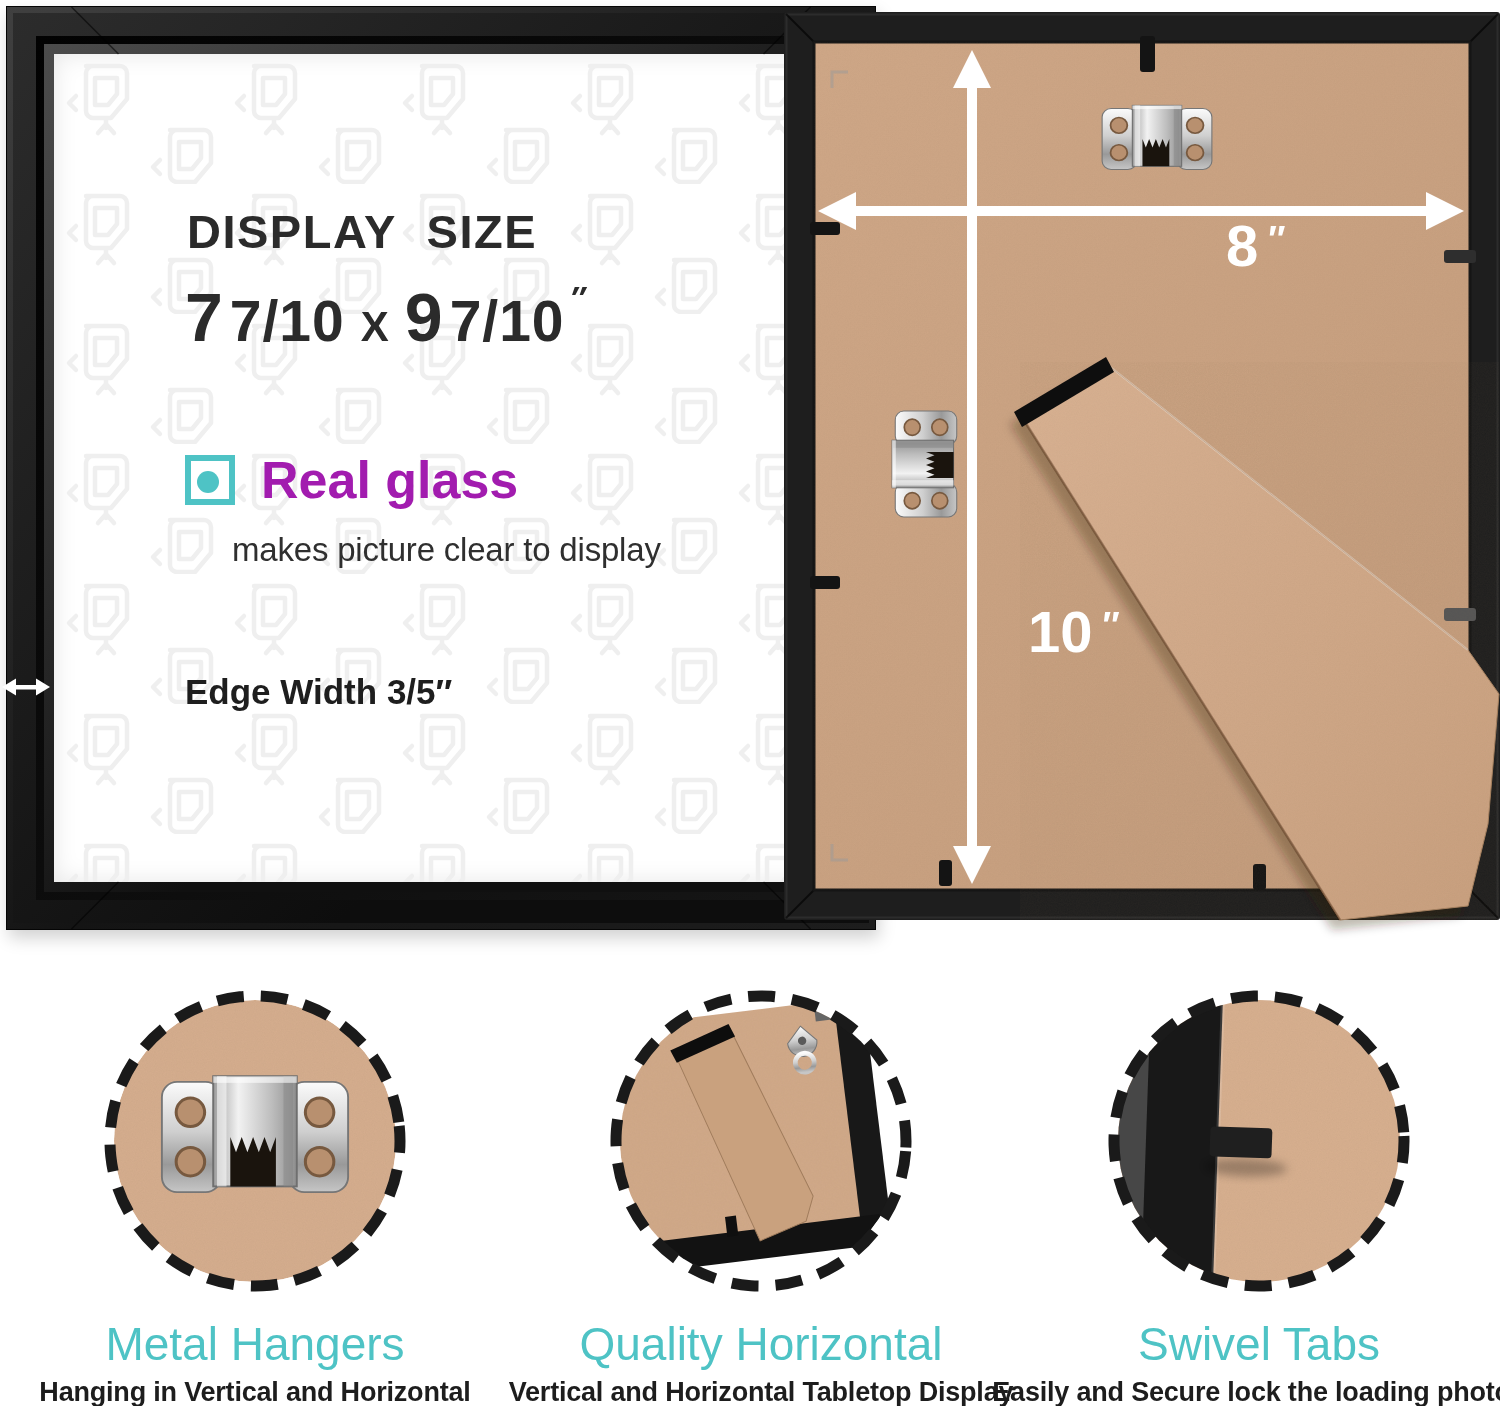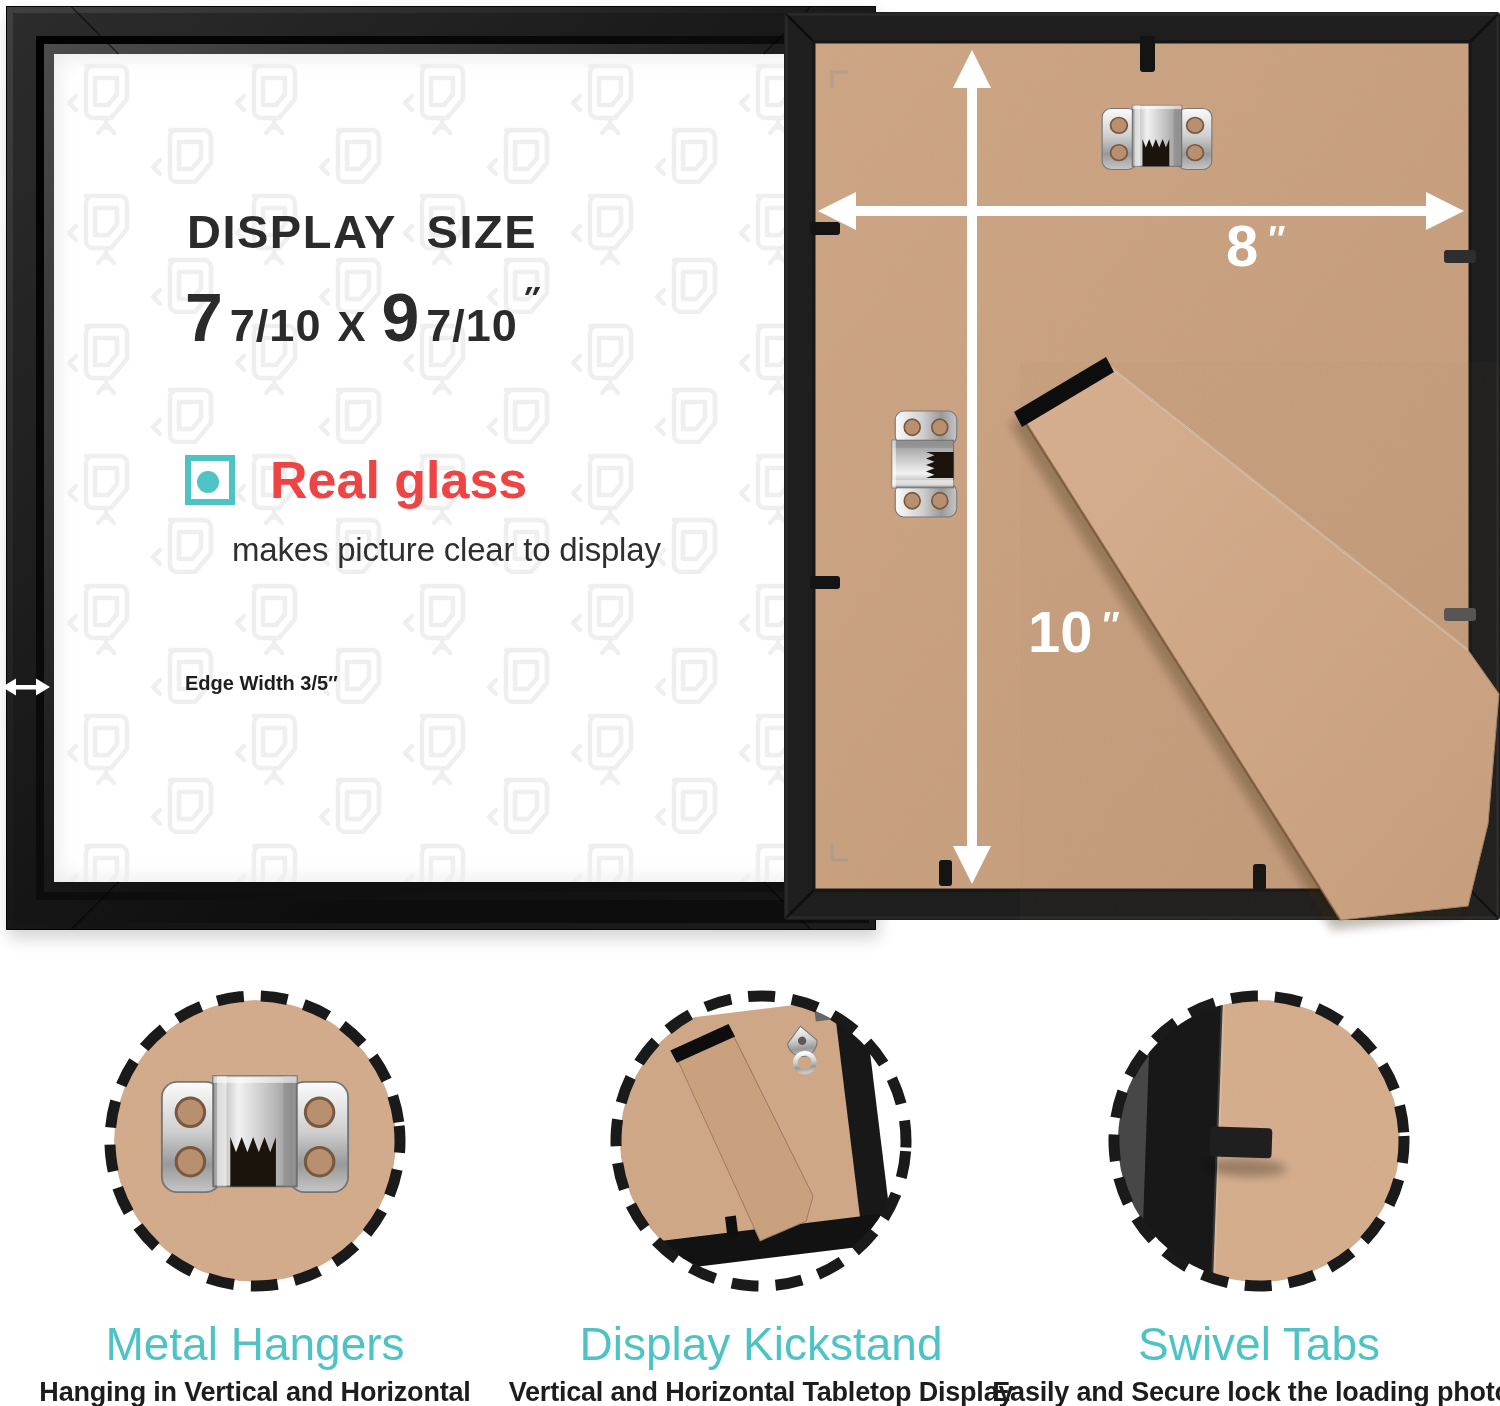--- a/index.html
+++ b/index.html
@@ -16,30 +16,30 @@
   .m3{inset:30px;background:linear-gradient(135deg,#020202,#161616);}
   .m4{inset:38px;background:linear-gradient(135deg,#4c4c4c,#101010 60%);}
   .front-interior{position:absolute;inset:48px;background:#ffffff;box-shadow:inset 0 0 24px rgba(0,0,0,.10);}
   .front-interior .wm{position:absolute;inset:0;width:100%;height:100%;}
   .miters{position:absolute;inset:0;width:100%;height:100%;pointer-events:none;}
 
   .fp-display-size{position:absolute;left:133px;top:150px;font-size:47px;font-weight:800;
                    letter-spacing:1.5px;word-spacing:16px;color:var(--text-dark,#2b2b2b);}
   .fp-dims{position:absolute;left:131px;top:224px;display:flex;align-items:baseline;font-weight:800;color:var(--text-dark,#2b2b2b);}
   .fp-dims .big{font-size:68px;}
-  .fp-dims .frac{font-size:45px;margin-left:7px;letter-spacing:1px;}
+  .fp-dims .frac{font-size:57px;margin-left:7px;letter-spacing:1px;}
   .fp-dims .xsep{font-size:42px;margin:0 16px;}
   .fp-dims .unit{font-size:32px;align-self:flex-start;margin-left:5px;margin-top:2px;transform:skewX(-12deg);}
   .fp-feature-line{position:absolute;left:131px;top:396px;display:flex;align-items:center;}
   .fp-checkbox{width:38px;height:38px;border:6px solid var(--accent,#4EC3C5);background:#fff;
                display:flex;align-items:center;justify-content:center;}
   .fp-checkbox .dot{width:22px;height:22px;border-radius:50%;background:var(--accent,#4EC3C5);margin-right:4px;margin-top:4px;}
-  .fp-feature-title{font-size:52px;font-weight:800;margin-left:35px;color:#ef4444;}
+  .fp-feature-title{font-size:52px;font-weight:800;margin-left:26px;color:#a21caf;}
   .fp-tagline{position:absolute;left:131px;top:477px;font-size:33px;letter-spacing:-0.2px;color:#2f2f2f;margin-left:47px;}
-  .fp-edge{position:absolute;left:131px;top:618px;font-size:20px;font-weight:800;color:#1e1e1e;}
+  .fp-edge{position:absolute;left:131px;top:618px;font-size:35px;font-weight:800;color:#1e1e1e;}
   .edge-arrow{position:absolute;left:-6px;top:663px;}
 
   
   .back-frame{position:absolute;left:784px;top:12px;width:716px;height:930px;}
 
   
   .feature{position:absolute;top:976px;width:330px;text-align:center;}
   .feature .f-title{display:inline-block;white-space:nowrap;margin:10px 0 0 50%;transform:translateX(-50%);
                     font-size:46px;font-weight:400;color:var(--accent,#4EC3C5);line-height:1.05;}
   .feature .f-desc{display:inline-block;white-space:nowrap;margin:9px 0 0 50%;transform:translateX(-50%);
@@ -255,21 +255,21 @@
           <rect x="16" y="252" width="268" height="30" fill="#121212"></rect>
           <rect x="120" y="236" width="11" height="20" fill="#0f0f0f"></rect>
           <polygon points="90,68 148,50 210,226 200,250 152,264" fill="#c9a17e" stroke="#a07c5c" stroke-width="1"></polygon>
           <polygon points="86,64 147,45 152,58 91,77" fill="#0d0d0d"></polygon>
           <use href="#dring" x="-20" y="-25" width="40" height="50" transform="translate(218,80) scale(1.05)"></use>
           <rect x="234" y="42" width="20" height="11" fill="#666666"></rect>
         </g>
       </g>
       <circle cx="165" cy="165" r="145" fill="none" stroke="#1a1a1a" stroke-width="11" stroke-dasharray="27 17" transform="rotate(4 165 165)"></circle>
     </svg>
-    <div class="f-title">Display Kickstand</div>
+    <div class="f-title">Quality Horizontal</div>
     <div class="f-desc">Vertical and Horizontal Tabletop Display</div>
   </div>
 
   <div class="feature feat-3">
     <svg width="330" height="330" viewBox="0 0 330 330">
       <g clip-path="url(#ringClip)">
         <rect width="330" height="330" fill="#d8b090"></rect>
         <rect width="330" height="330" filter="url(#grain)" opacity=".5"></rect>
         <g transform="rotate(2 165 165)">
           <rect x="-10" y="-10" width="68" height="350" fill="#474747"></rect>

